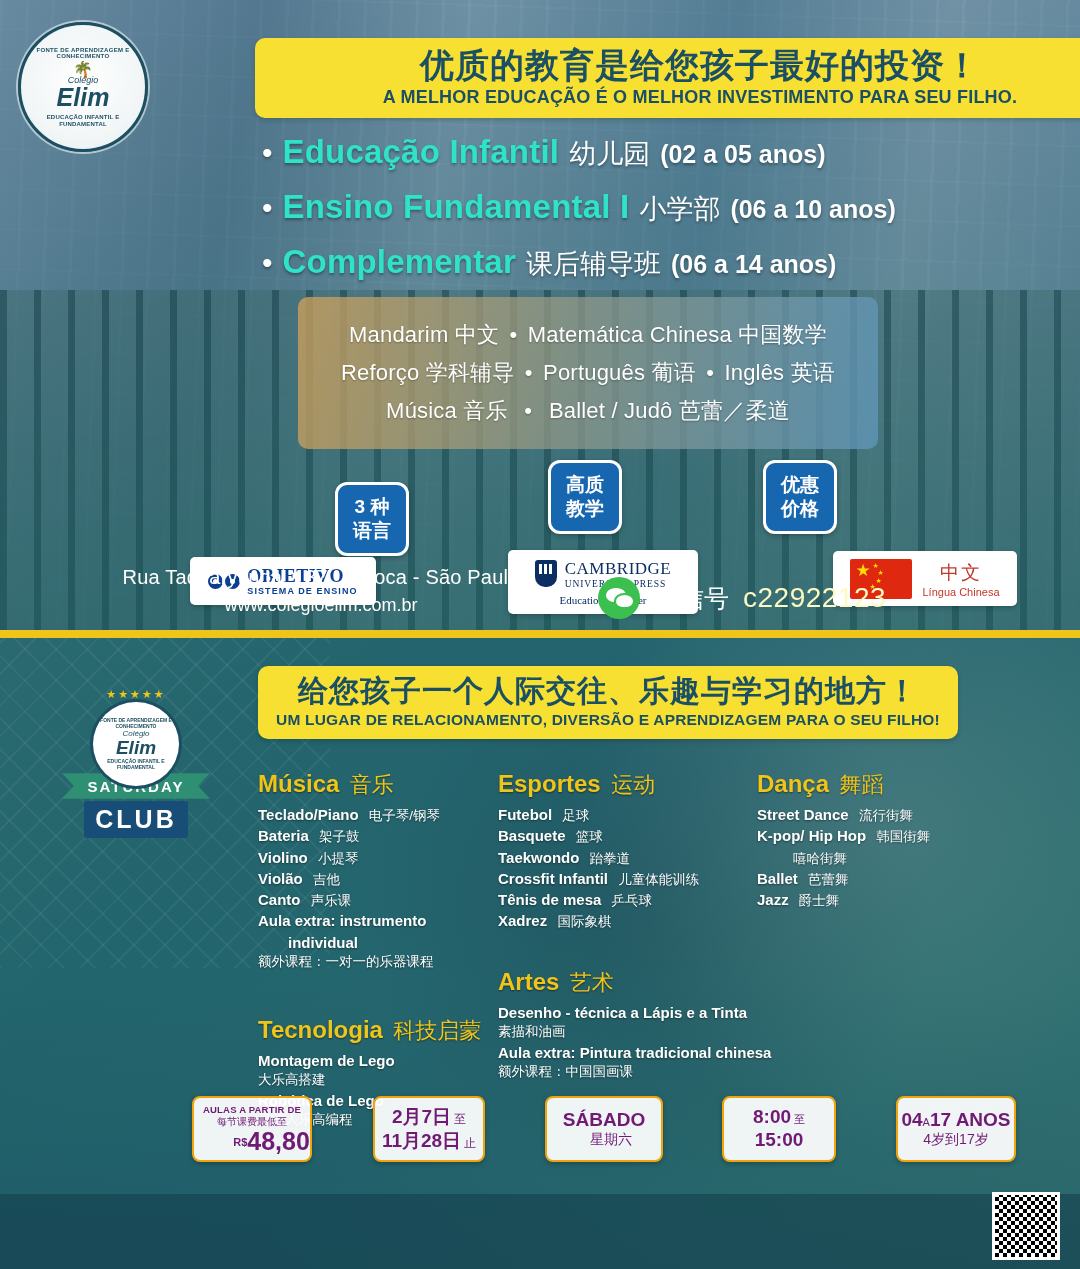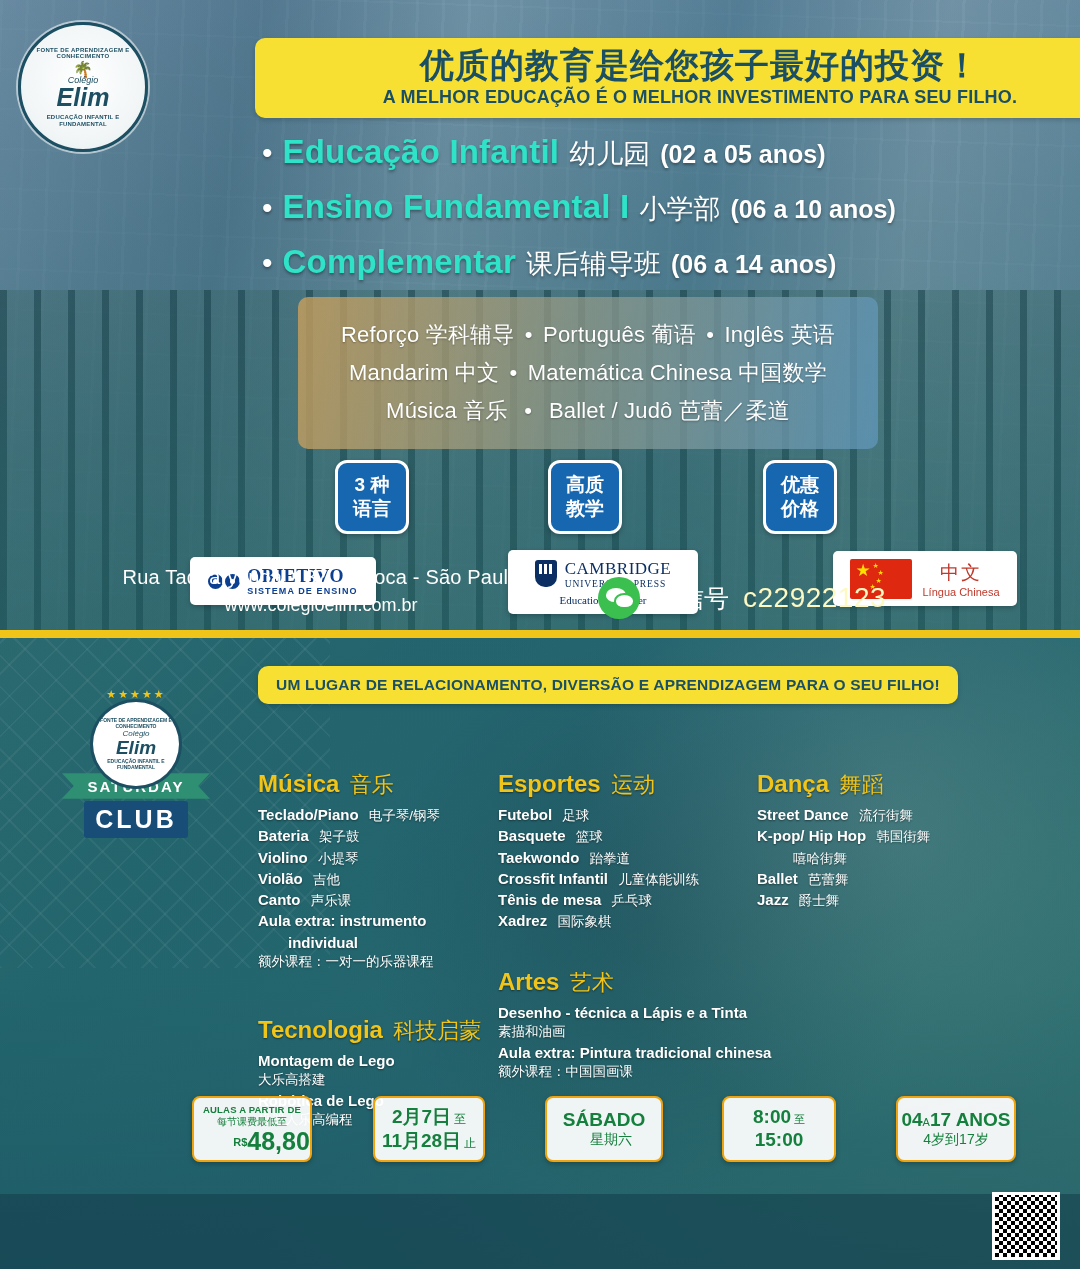--- a/index.html
+++ b/index.html
@@ -119,21 +119,21 @@
     width: 74px; height: 74px;
     border-radius: 12px;
     background: #1767b0;
     border: 3px solid #ffffff;
     color: #ffffff;
     display: flex; flex-direction: column;
     align-items: center; justify-content: center;
     font-size: 19px; line-height: 1.25; font-weight: bold;
     box-shadow: 0 2px 5px rgba(0,0,0,.25);
   }
-  #badge-1 { left: 335px; top: 460px; }
+  #badge-1 { left: 335px; top: 482px; }
   #badge-2 { left: 548px; top: 460px; text-align: right; }
   #badge-3 { left: 763px; top: 460px; }
 
   
   .partner {
     position: absolute;
     background: #ffffff;
     border-radius: 5px;
     box-shadow: 0 2px 5px rgba(0,0,0,.22);
     display: flex; flex-direction: column;
@@ -264,21 +264,21 @@
   #col-artes      { left: 498px; top: 330px; width: 340px; }
 
   
   .chip {
     position: absolute; height: 66px;
     background: rgba(255,255,255,.93);
     border: 2px solid #f0a30a;
     border-radius: 8px;
     display: flex; flex-direction: column;
     align-items: center; justify-content: center;
-    color: #15803d; text-align: center;
+    color: #701a75; text-align: center;
     box-shadow: 0 2px 5px rgba(0,0,0,.25);
   }
   #chip-price { left: 192px; top: 458px; width: 120px; }
   .chip-price-l1 { font-size: 9.5px; font-weight: bold; letter-spacing: .2px; }
   .chip-price-l2 { font-size: 10px; }
   .chip-price-l3 { font-size: 25px; font-weight: bold; line-height: 1; margin-left: 39px; }
   .chip-price-l3 small { font-size: 11px; vertical-align: 4px; }
 
   #chip-dates { left: 373px; top: 458px; width: 112px; }
   .chip-date-row { font-size: 19px; font-weight: bold; line-height: 1.25; }
@@ -367,36 +367,36 @@
     </div>
     <div class="course-row">
       <span class="bullet">•</span>
       <span class="course-pt">Complementar</span>
       <span class="course-cn">课后辅导班</span>
       <span class="course-age">(06 a 14 anos)</span>
     </div>
   </div>
 
   <div id="subjects-box">
+    <div class="subject-line">
+      <span>Mandarim</span>
+      <span>中文</span>
+      <span class="dot">•</span>
+      <span>Matemática Chinesa</span>
+      <span>中国数学</span>
+    </div>
     <div class="subject-line">
       <span>Reforço</span>
       <span>学科辅导</span>
       <span class="dot">•</span>
       <span>Português</span>
       <span>葡语</span>
       <span class="dot">•</span>
       <span>Inglês</span>
       <span>英语</span>
-    </div>
-    <div class="subject-line">
-      <span>Mandarim</span>
-      <span>中文</span>
-      <span class="dot">•</span>
-      <span>Matemática Chinesa</span>
-      <span>中国数学</span>
     </div>
     <div class="subject-line">
       <span>Música</span>
       <span>音乐</span>
       <span class="dot">&nbsp;•&nbsp;</span>
       <span>Ballet / Judô</span>
       <span>芭蕾／柔道</span>
     </div>
   </div>
 
@@ -469,20 +469,21 @@
       <div class="crest-top">FONTE DE APRENDIZAGEM E CONHECIMENTO</div>
       <div class="crest-name">Colégio</div>
       <div class="crest-main">Elim</div>
       <div class="crest-bot">EDUCAÇÃO INFANTIL E FUNDAMENTAL</div>
     </div>
     <div class="sat-ribbon">SATURDAY</div>
     <div class="sat-club">CLUB</div>
   </div>
 
   <div class="yellow-banner" id="bottom-banner">
+    <div class="banner-cn">给您孩子一个人际交往、乐趣与学习的地方！</div>
     <div class="banner-pt">UM LUGAR DE RELACIONAMENTO, DIVERSÃO E APRENDIZAGEM PARA O SEU FILHO!</div>
   </div>
 
   <div class="col" id="col-musica">
     <div class="col-head">
       <span class="pt">Música</span>
       <span class="cn">音乐</span>
     </div>
     <div class="item">
       <span>Teclado/Piano</span>

